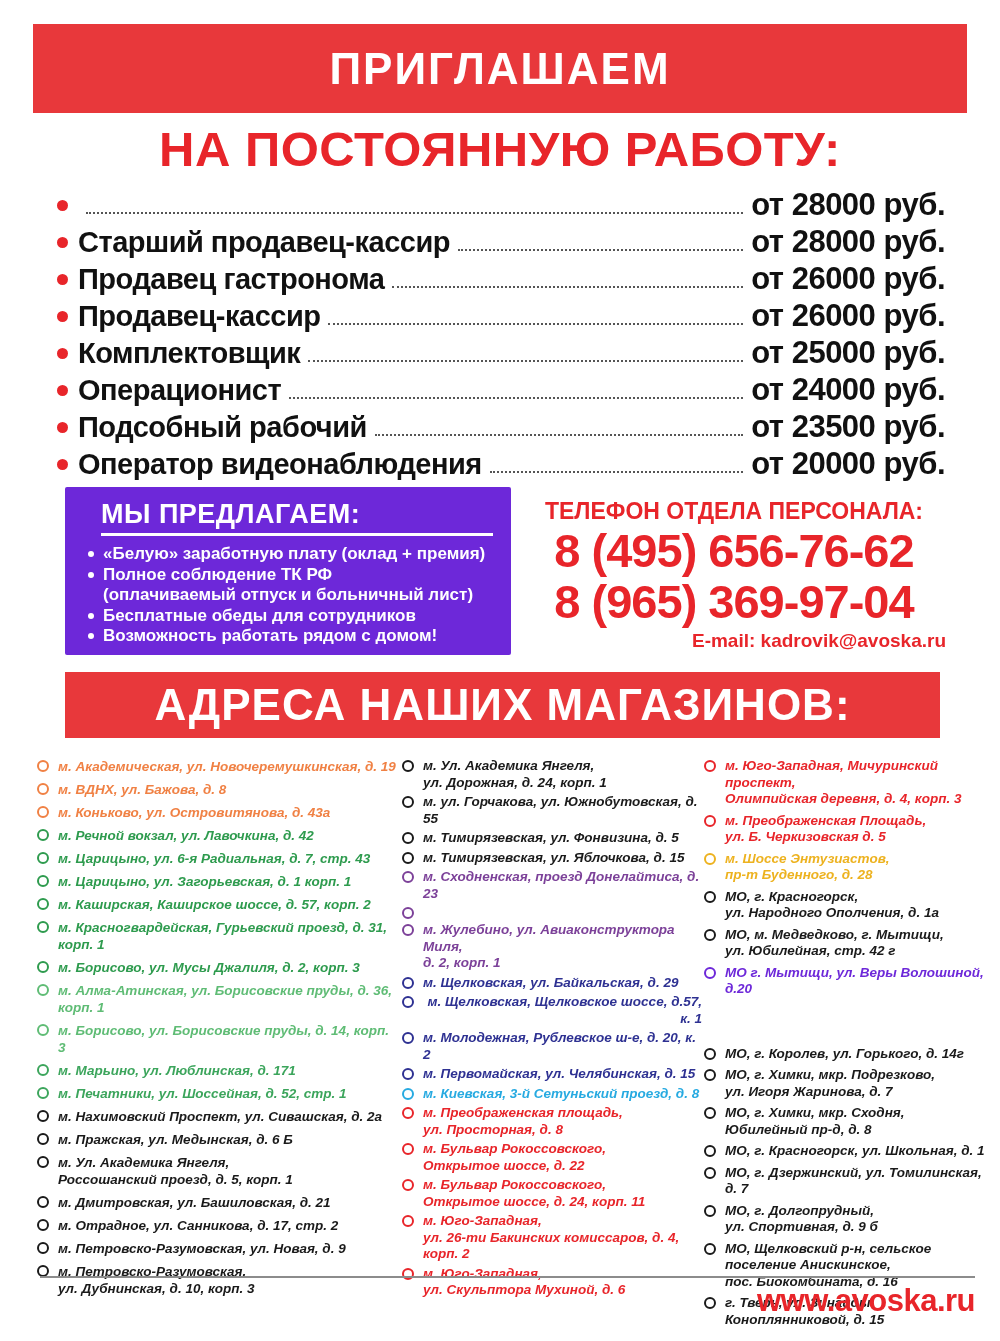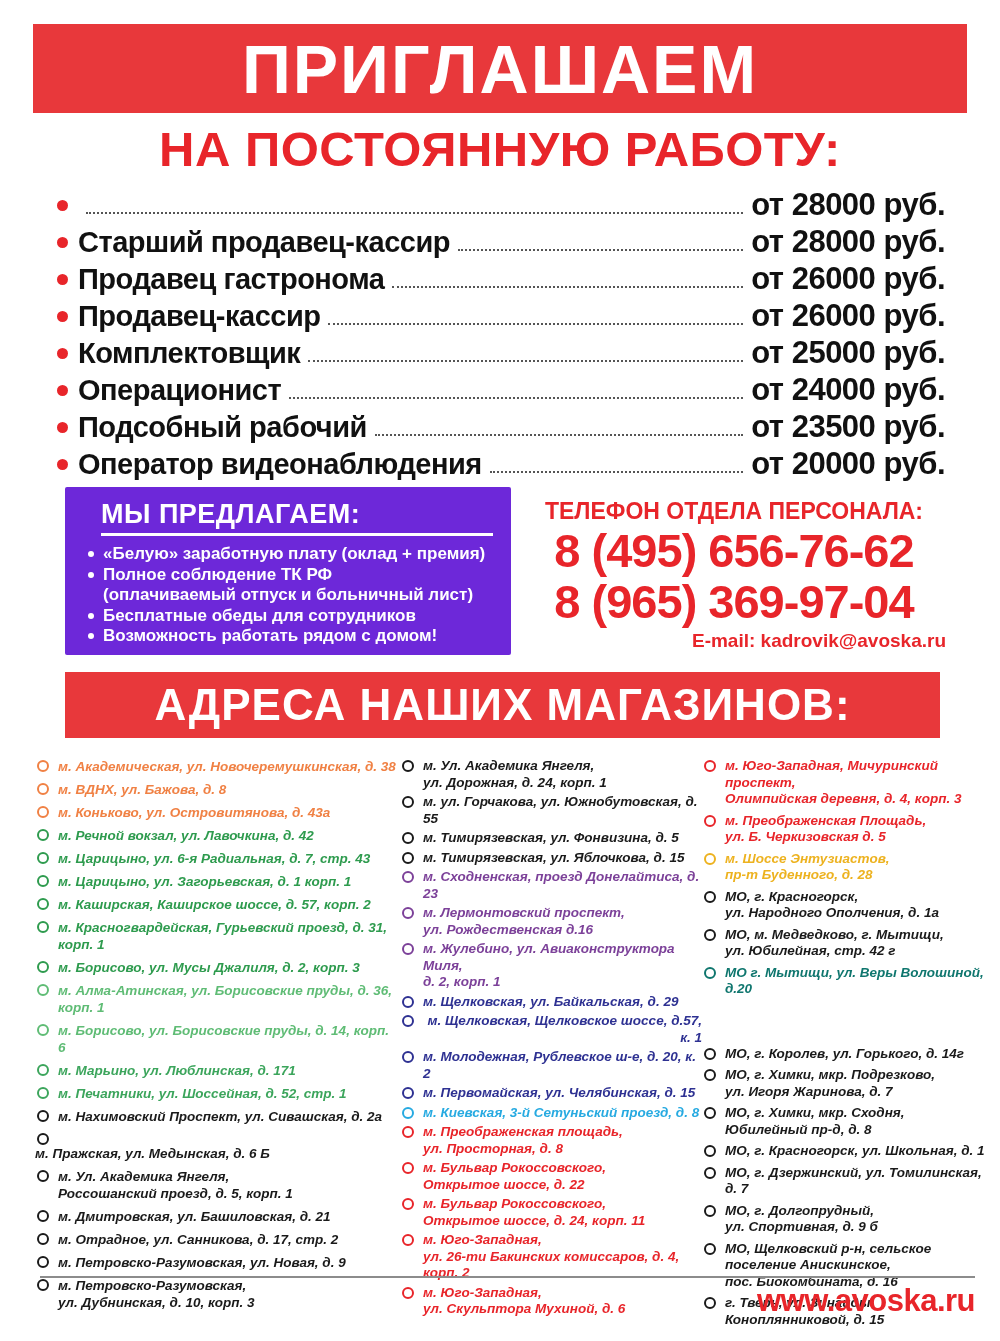--- a/index.html
+++ b/index.html
@@ -3,21 +3,21 @@
 <meta charset="utf-8">
 <style>
   html,body{margin:0;padding:0;}
   body{
     width:1000px;height:1341px;background:#ffffff;position:relative;
     font-family:"Liberation Sans","DejaVu Sans",sans-serif;overflow:hidden;
   }
   .banner-top{
     position:absolute;left:33px;top:24px;width:934px;height:89px;
     display:flex;align-items:center;justify-content:center;
-    color:#fff;font-weight:bold;font-size:68px;letter-spacing:2px;
+    color:#fff;font-weight:bold;font-size:44px;letter-spacing:2px;
   }
   .subtitle{
     position:absolute;left:0;top:121px;width:100%;text-align:center;
     font-weight:bold;font-size:49px;letter-spacing:0.5px;
   }
   .jobs{position:absolute;left:57px;right:55px;top:187px;}
   .job-row{display:flex;align-items:baseline;height:37px;font-weight:bold;color:#111;}
   .jbullet{width:11px;height:11px;border-radius:50%;align-self:center;flex:none;margin-right:10px;}
   .jtitle{font-size:29px;white-space:nowrap;letter-spacing:-0.5px;}
   .leader{flex:1;border-bottom:2px dotted #555;align-self:flex-end;margin:0 8px 10px 8px;}
@@ -148,21 +148,21 @@
 </div>
 
 <div class="addr-banner" style="background: rgb(232, 56, 59);">
   <span>АДРЕСА НАШИХ МАГАЗИНОВ:</span>
 </div>
 
 <div class="addresses">
   <div class="col col1">
       <div class="addr-item" style="color: rgb(240, 129, 68);">
         <span class="abullet"></span>
-        <span class="atext">м. Академическая, ул. Новочеремушкинская, д. 38</span>
+        <span class="atext">м. Академическая, ул. Новочеремушкинская, д. 19</span>
       </div>
       <div class="addr-item" style="color: rgb(240, 129, 68);">
         <span class="abullet"></span>
         <span class="atext">м. ВДНХ, ул. Бажова, д. 8</span>
       </div>
       <div class="addr-item" style="color: rgb(240, 129, 68);">
         <span class="abullet"></span>
         <span class="atext">м. Коньково, ул. Островитянова, д. 43а</span>
       </div>
       <div class="addr-item" style="color: rgb(46, 155, 78);">
@@ -188,35 +188,35 @@
       <div class="addr-item" style="color: rgb(46, 155, 78);">
         <span class="abullet"></span>
         <span class="atext">м. Борисово, ул. Мусы Джалиля, д. 2, корп. 3</span>
       </div>
       <div class="addr-item" style="color: rgb(95, 188, 117);">
         <span class="abullet"></span>
         <span class="atext">м. Алма-Атинская, ул. Борисовские пруды, д. 36, корп. 1</span>
       </div>
       <div class="addr-item" style="color: rgb(95, 188, 117);">
         <span class="abullet"></span>
-        <span class="atext">м. Борисово, ул. Борисовские пруды, д. 14, корп. 6</span>
+        <span class="atext">м. Борисово, ул. Борисовские пруды, д. 14, корп. 3</span>
       </div>
       <div class="addr-item" style="color: rgb(60, 165, 92);">
         <span class="abullet"></span>
         <span class="atext">м. Марьино, ул. Люблинская, д. 171</span>
       </div>
       <div class="addr-item" style="color: rgb(60, 165, 92);">
         <span class="abullet"></span>
         <span class="atext">м. Печатники, ул. Шоссейная, д. 52, стр. 1</span>
       </div>
       <div class="addr-item" style="color: rgb(26, 26, 26);">
         <span class="abullet"></span>
         <span class="atext">м. Нахимовский Проспект, ул. Сивашская, д. 2а</span>
       </div>
-      <div class="addr-item" style="color: rgb(26, 26, 26); flex-direction: column;">
+      <div class="addr-item" style="color: rgb(26, 26, 26);">
         <span class="abullet"></span>
         <span class="atext">м. Пражская, ул. Медынская, д. 6 Б</span>
       </div>
       <div class="addr-item" style="color: rgb(26, 26, 26);">
         <span class="abullet"></span>
         <span class="atext">м. Ул. Академика Янгеля,<br>Россошанский проезд, д. 5, корп. 1</span>
       </div>
       <div class="addr-item" style="color: rgb(26, 26, 26);">
         <span class="abullet"></span>
         <span class="atext">м. Дмитровская, ул. Башиловская, д. 21</span>
@@ -250,21 +250,20 @@
       <div class="addr-item" style="color: rgb(26, 26, 26);">
         <span class="abullet"></span>
         <span class="atext">м. Тимирязевская, ул. Яблочкова, д. 15</span>
       </div>
       <div class="addr-item" style="color: rgb(124, 65, 153);">
         <span class="abullet"></span>
         <span class="atext">м. Сходненская, проезд Донелайтиса, д. 23</span>
       </div>
       <div class="addr-item" style="color: rgb(124, 65, 153);">
         <span class="abullet"></span>
-        <span class="atext">м. Лермонтовский проспект,<br>ул. Рождественская д.16</span>
       </div>
       <div class="addr-item" style="color: rgb(124, 65, 153);">
         <span class="abullet"></span>
         <span class="atext">м. Жулебино, ул. Авиаконструктора Миля,<br>д. 2, корп. 1</span>
       </div>
       <div class="addr-item" style="color: rgb(46, 49, 146);">
         <span class="abullet"></span>
         <span class="atext">м. Щелковская, ул. Байкальская, д. 29</span>
       </div>
       <div class="addr-item" style="color: rgb(46, 49, 146); text-align: right;">
@@ -318,21 +317,21 @@
         <span class="atext">м. Шоссе Энтузиастов,<br>пр-т Буденного, д. 28</span>
       </div>
       <div class="addr-item" style="color: rgb(26, 26, 26);">
         <span class="abullet"></span>
         <span class="atext">МО, г. Красногорск,<br>ул. Народного Ополчения, д. 1а</span>
       </div>
       <div class="addr-item" style="color: rgb(26, 26, 26);">
         <span class="abullet"></span>
         <span class="atext">МО, м. Медведково, г. Мытищи,<br>ул. Юбилейная, стр. 42 г</span>
       </div>
-      <div class="addr-item" style="color: #0f766e;">
+      <div class="addr-item" style="color: #6d28d9;">
         <span class="abullet"></span>
         <span class="atext">МО г. Мытищи, ул. Веры Волошиной, д.20</span>
       </div>
       <div class="addr-item" style="color: rgb(26, 26, 26); margin-top: 48px;">
         <span class="abullet"></span>
         <span class="atext">МО, г. Королев, ул. Горького, д. 14г</span>
       </div>
       <div class="addr-item" style="color: rgb(26, 26, 26);">
         <span class="abullet"></span>
         <span class="atext">МО, г. Химки, мкр. Подрезково,<br>ул. Игоря Жаринова, д. 7</span>

